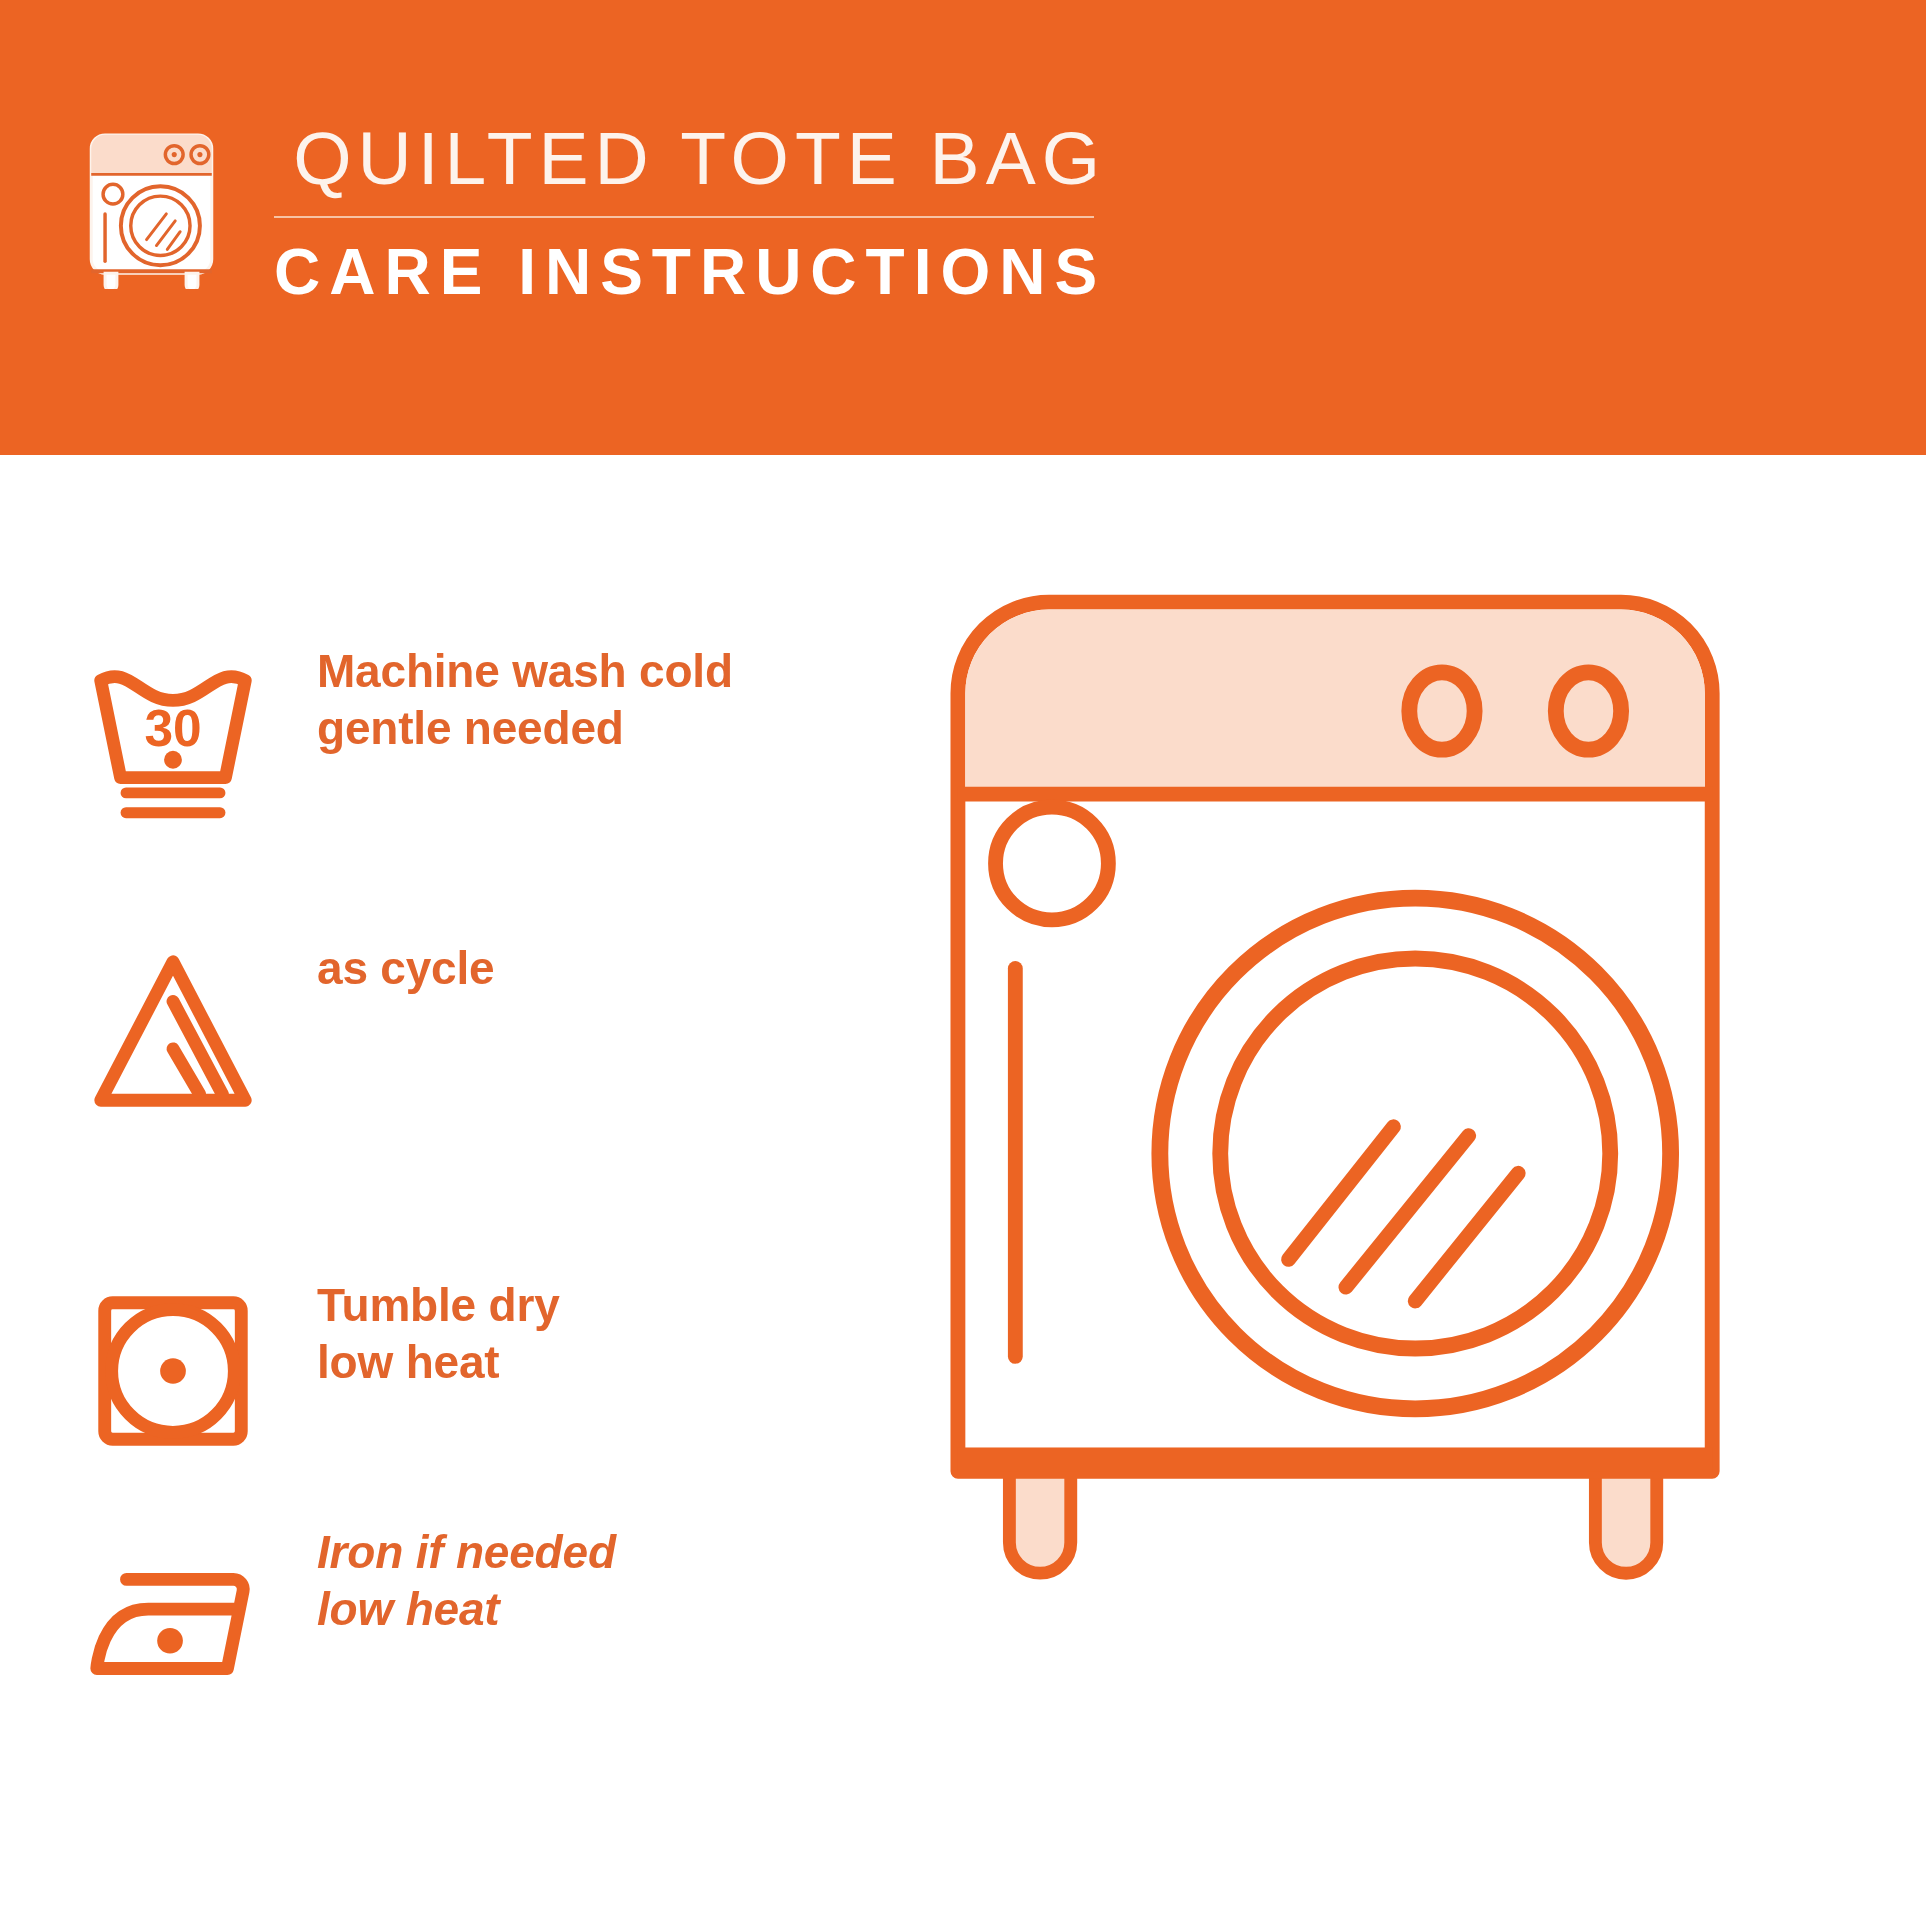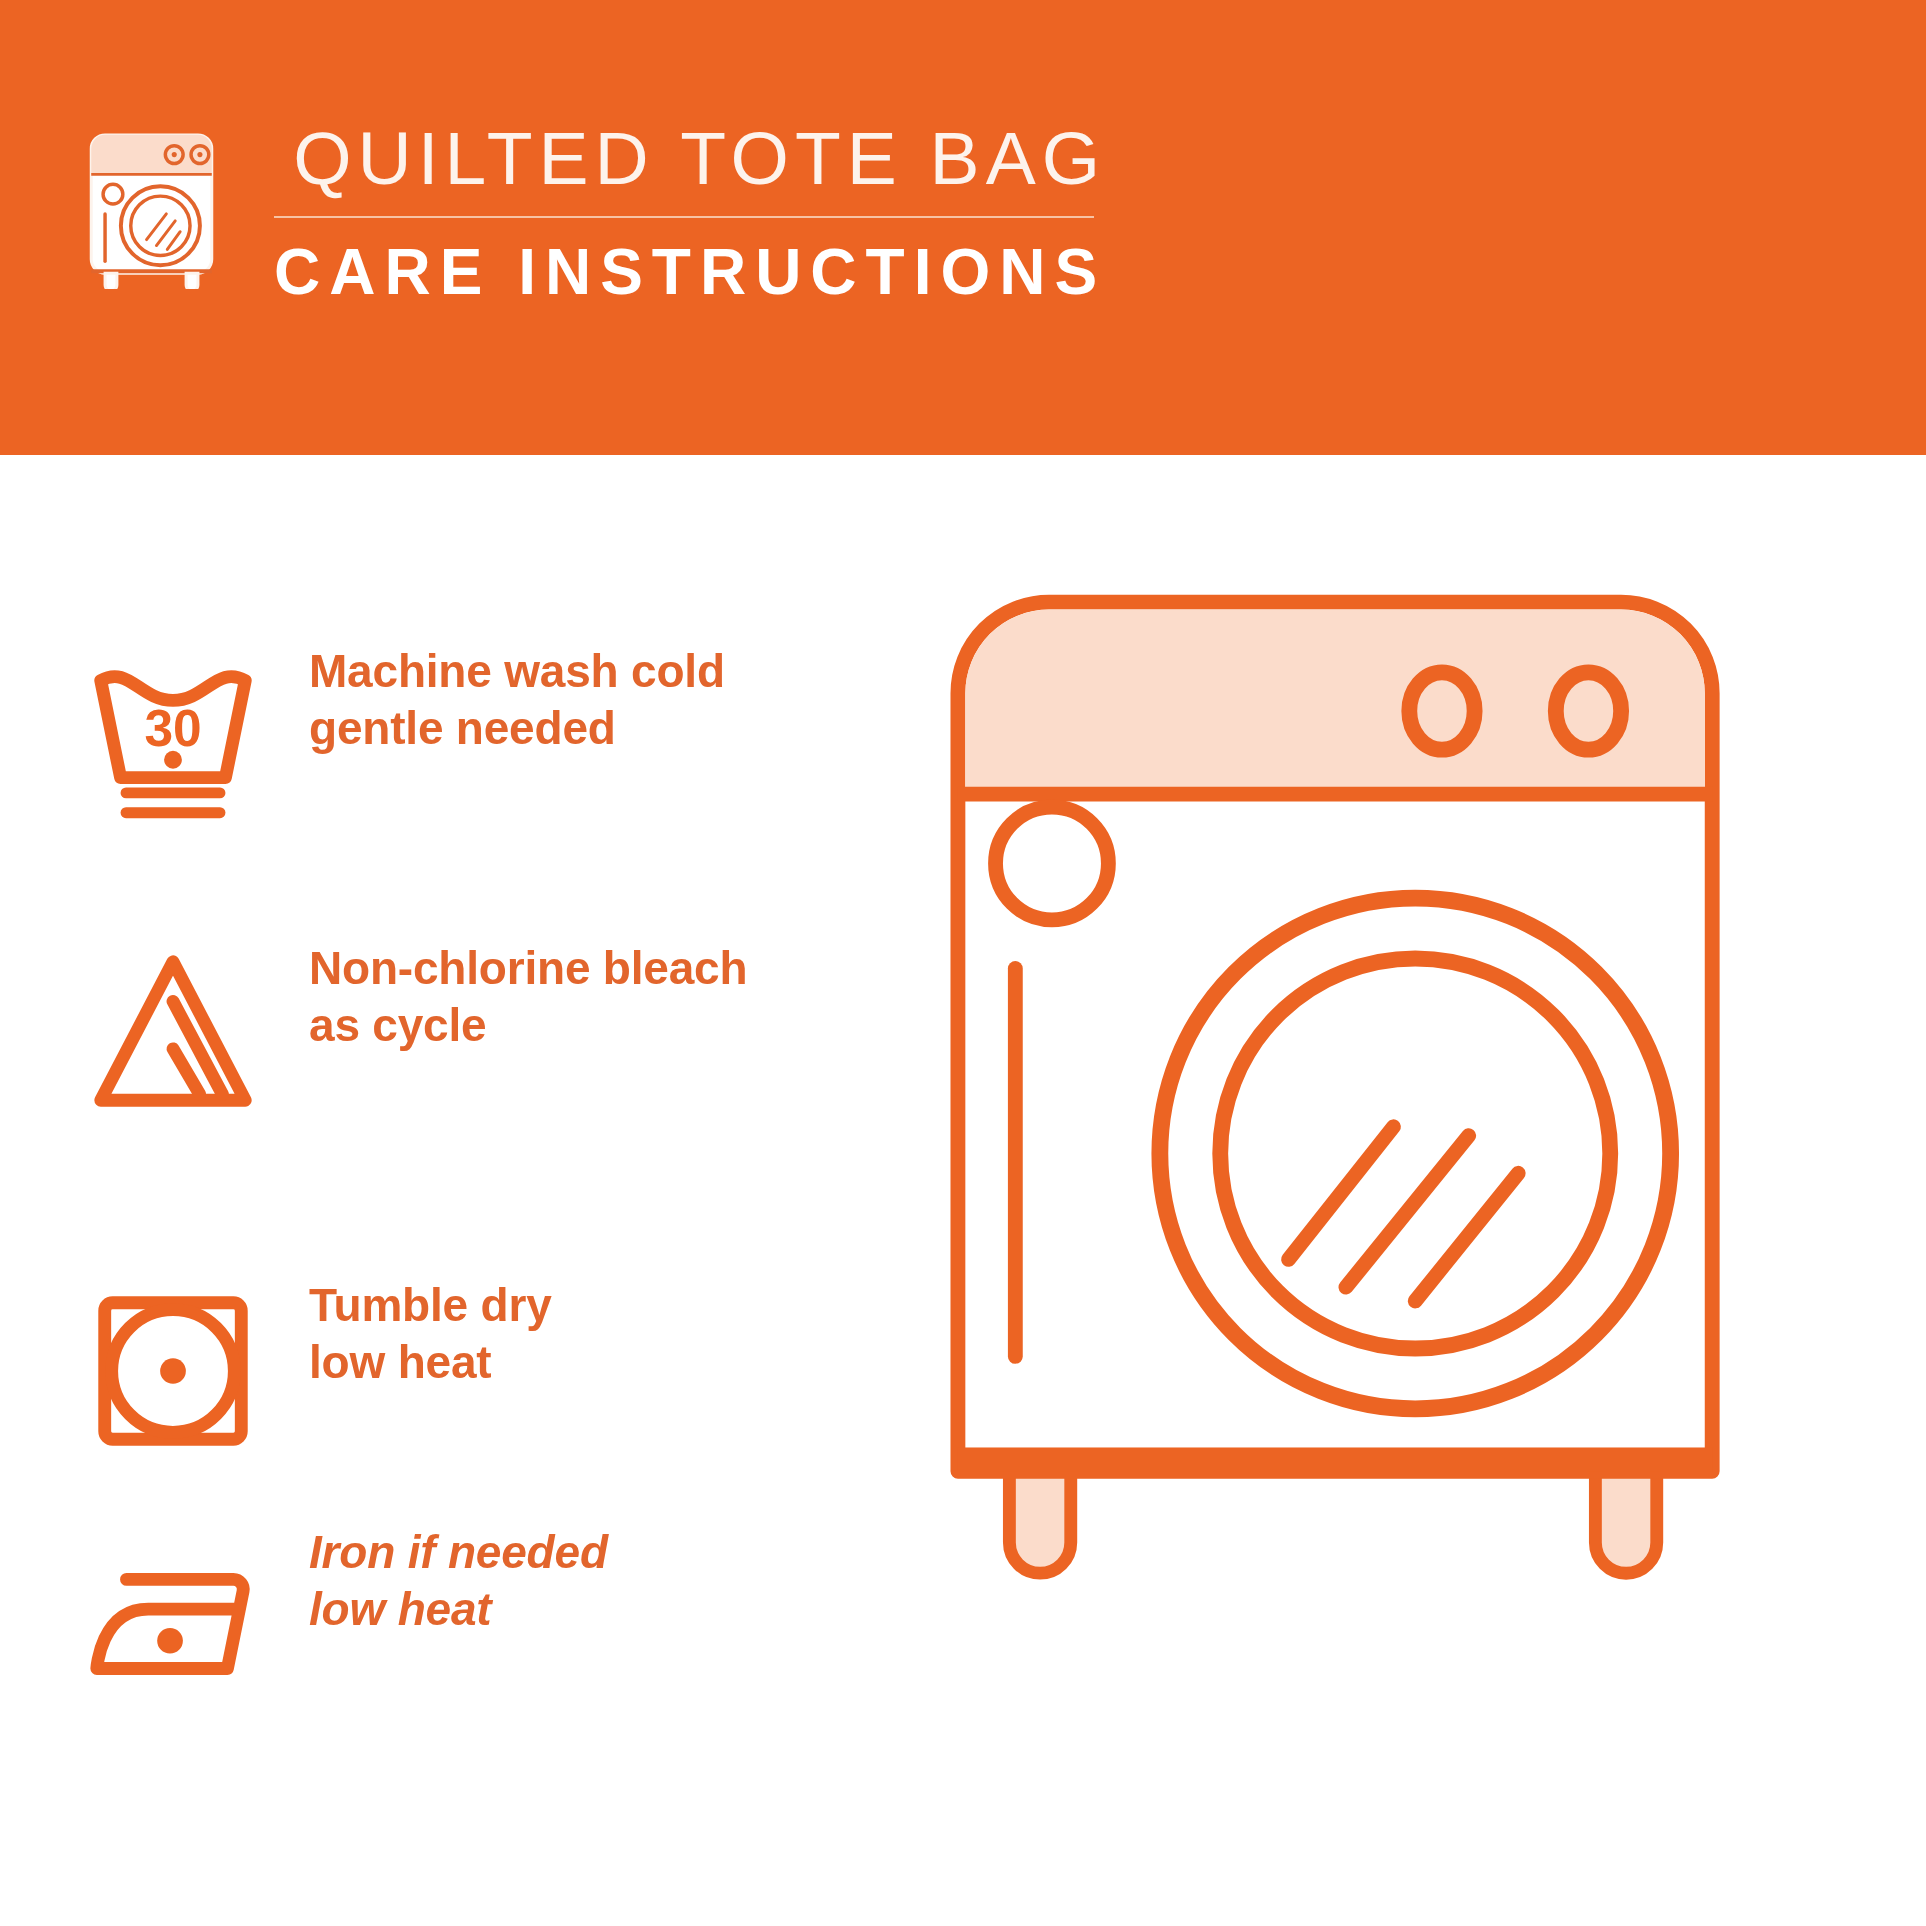--- a/index.html
+++ b/index.html
@@ -86,21 +86,21 @@
     flex: 0 0 auto;
   }
   .instruction-text {
     margin-left: 42px;
     color: #E2652C;
     font-size: 46px;
     line-height: 57px;
     font-weight: 700;
     letter-spacing: -0.2px;
   }
-  .instruction-text .line { display: block; }
+  .instruction-text .line { display: block; margin-left: 8px; }
 
   #row-wash   { top: 188px; }
   #row-bleach { top: 485px; }
   #row-dry    { top: 822px; }
   #row-iron   { top: 1069px; font-style: italic; }
 
   
   #washer-illustration {
     position: absolute;
     left: 950px;
@@ -167,21 +167,20 @@
     </div>
   </div>
 
   <div class="instruction-row" id="row-bleach">
     <svg class="instruction-icon" viewBox="0 0 190 190">
       <path d="M95 22 L168 162 L22 162 Z" fill="none" stroke="#EC6423" stroke-width="13" stroke-linejoin="round"></path>
       <line x1="95" y1="62" x2="145" y2="156" stroke="#EC6423" stroke-width="13" stroke-linecap="round"></line>
       <line x1="95" y1="110" x2="122" y2="156" stroke="#EC6423" stroke-width="13" stroke-linecap="round"></line>
     </svg>
     <div class="instruction-text">
-      <span class="line">Non-chlorine bleach</span>
       <span class="line">as cycle</span>
     </div>
   </div>
 
   <div class="instruction-row" id="row-dry">
     <svg class="instruction-icon" viewBox="0 0 190 190">
       <rect x="26" y="26" width="138" height="138" rx="8" fill="none" stroke="#EC6423" stroke-width="13"></rect>
       <circle cx="95" cy="95" r="62" fill="none" stroke="#EC6423" stroke-width="13"></circle>
       <circle cx="95" cy="95" r="13" fill="#EC6423"></circle>
     </svg>

